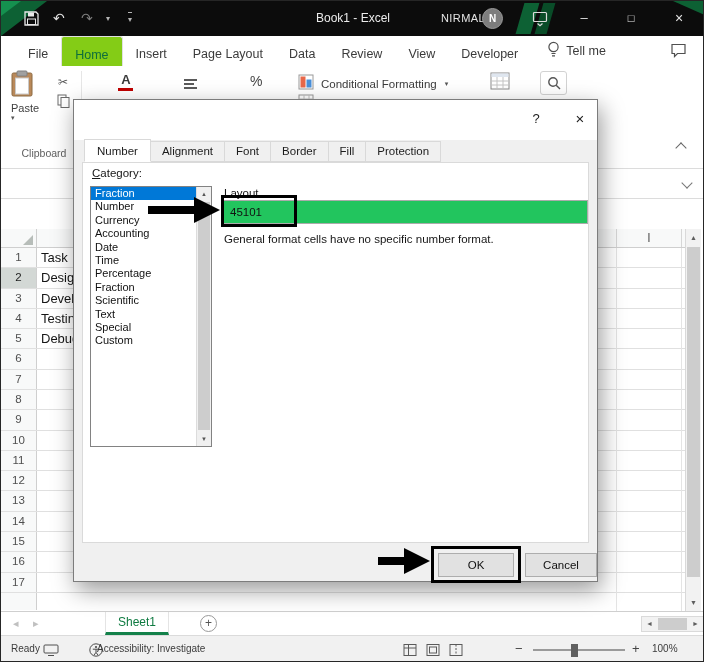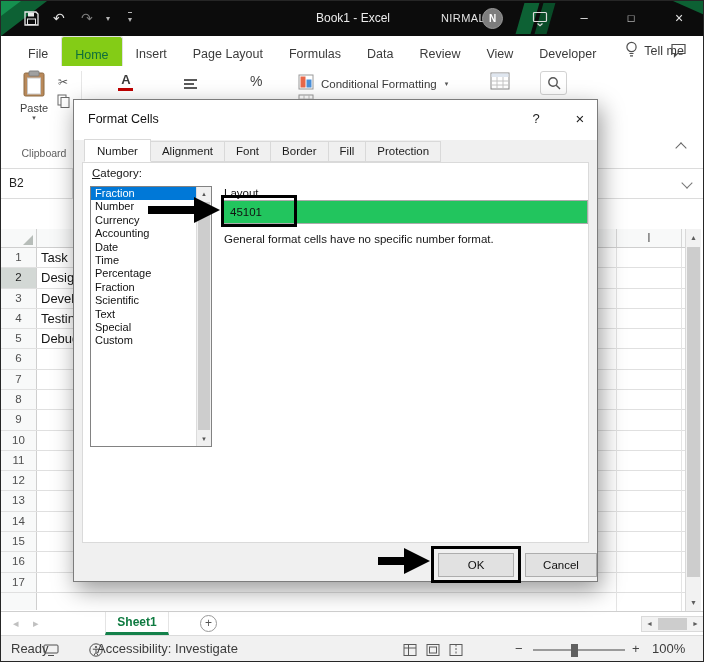--- a/index.html
+++ b/index.html
@@ -30,21 +30,21 @@
 
   
   .tabs{left:0;top:35px;width:704px;height:30px;background:#fff;display:flex;align-items:stretch;padding-left:14px}
   .tab{padding:4px 13px;line-height:29px;font-size:12.5px;color:#3b3b3b;white-space:nowrap}
   .tab.sel{color:#0e6e3c;background:#84cc16;border:1px solid #e0e0e0;border-bottom:none;border-radius:3px 3px 0 0}
   .tellme{display:flex;align-items:center;margin-left:16px;gap:6px;font-size:12.5px;color:#3b3b3b}
   .tab-comment{position:absolute;right:16px;top:41px}
 
   
   .rb{left:0;top:65px;width:704px;height:103px;background:#fff;border-bottom:1px solid #dcdcdc}
-  .rb-paste{left:10px;top:4px;width:46px;text-align:center}
+  .rb-paste{left:10px;top:4px;width:46px;}
   .rb-paste-label{font-size:11px;color:#3f3f3f;margin-top:1px}
   .rb-paste-chev{font-size:7px;color:#555}
   .rb-cut{left:57px;top:9px;font-size:12px;color:#555}
   .rb-copy{left:56px;top:28px}
   .rb-div1{left:80px;top:5px;width:1px;height:92px;background:#e6e6e6}
   .rb-fontcolor{left:117px;top:6px;width:16px;text-align:center;font-size:13px;font-weight:bold;color:#3b3b3b}
   .rb-fontcolor .bar{width:15px;height:3px;background:#c00000;margin-top:1px}
   .rb-align{left:183px;top:13px}
   .rb-align div{width:13px;height:2px;background:#5a5a5a;margin-bottom:2px}
   .rb-align div:nth-child(2){width:10px}
@@ -83,30 +83,30 @@
   .v1{left:615px}.v2{left:680px}
   .gr-vscroll{position:absolute;left:684px;top:0;width:16px;height:382px;background:#f2f2f2;border-left:1px solid #d9d9d9}
   .vs-btn{position:absolute;left:0;width:100%;height:17px;text-align:center;font-size:7px;color:#5e5e5e;line-height:17px}
   .vs-up{top:0}.vs-down{bottom:0}
   .vs-thumb{position:absolute;left:1px;top:18px;width:13px;height:330px;background:#cdcdcd}
 
   
   .sb{left:0;top:610px;width:704px;height:24px;background:#fff;border-top:1px solid #cfcfcf}
   .sb-nav{top:0;line-height:23px;font-size:11px;color:#c0c0c0}
   .sb-prev{left:12px}.sb-next{left:32px}
-  .sb-sheet{left:104px;top:0;width:64px;height:23px;text-align:center;line-height:21px;font-size:12px;color:#0e7a40;font-weight:bold;border-bottom:3px solid #13814a;border-left:1px solid #e4e4e4;border-right:1px solid #e4e4e4}
+  .sb-sheet{left:104px;top:0;width:64px;height:23px;text-align:center;line-height:21px;font-size:12px;color:#0e7a40;font-weight:normal;border-bottom:3px solid #13814a;border-left:1px solid #e4e4e4;border-right:1px solid #e4e4e4}
   .sb-add{left:199px;top:3px;width:17px;height:17px;border:1px solid #9a9a9a;border-radius:50%;text-align:center;line-height:14px;font-size:12px;color:#555}
   .sb-hscroll{left:640px;top:4px;width:63px;height:16px;background:#f2f2f2;border:1px solid #dadada}
   .hs-btn{position:absolute;top:0;width:15px;height:14px;text-align:center;font-size:7px;line-height:14px;color:#5e5e5e}
   .hs-left{left:0}.hs-right{right:0}
   .hs-thumb{position:absolute;left:16px;top:1px;width:29px;height:12px;background:#cdcdcd}
 
   
   .st{left:0;top:634px;width:704px;height:28px;background:#f1f1f1;border-top:1px solid #dbdbdb}
-  .st-txt{top:0;line-height:26px;font-size:13px;color:#3c3c3c}
+  .st-txt{top:0;line-height:26px;font-size:10px;color:#3c3c3c}
   .st-ready{left:10px}
   .st-kbd{left:42px;top:8px}
   .st-acc-icon{left:88px;top:7px}
   .st-acc{left:96px}
   .st-views{left:402px;top:7px;display:flex;gap:9px}
   .st-zo{left:514px;font-size:13px;color:#444}
   .st-track{left:532px;top:13px;width:92px;height:2px;background:#9a9a9a}
   .st-thumb{left:570px;top:8px;width:7px;height:13px;background:#606060}
   .st-zi{left:631px;font-size:13px;color:#444}
   .st-pct{left:651px}
@@ -181,21 +181,20 @@
     <div class="abs tb-btn tb-min">–</div>
     <div class="abs tb-btn tb-max">□</div>
     <div class="abs tb-btn tb-close">×</div>
   </div>
 
   <div class="abs tabs">
     <span class="tab">File</span>
     <span class="tab sel">Home</span>
     <span class="tab">Insert</span>
     <span class="tab">Page Layout</span>
-    <span class="tab">Formulas</span>
     <span class="tab">Data</span>
     <span class="tab">Review</span>
     <span class="tab">View</span>
     <span class="tab">Developer</span>
     <span class="tellme">
       <span><svg width="13" height="17">
             <circle cx="6.5" cy="6" r="4.6" fill="none" stroke="#4f4f4f" stroke-width="1.2"></circle>
             <path d="M4.5 12.5 h4 M5 14.8 h3" stroke="#4f4f4f" stroke-width="1.2"></path>
           </svg></span>
       <span>Tell me</span>
@@ -253,21 +252,20 @@
         <svg width="14" height="14">
           <circle cx="6" cy="6" r="4.2" fill="none" stroke="#555" stroke-width="1.4"></circle>
           <line x1="9.2" y1="9.2" x2="13" y2="13" stroke="#555" stroke-width="1.4"></line>
         </svg>
       </div>
     <div class="abs rb-clip-label">Clipboard</div>
     <div class="abs rb-collapse"></div>
   </div>
 
   <div class="abs fr">
-    <div class="abs fr-name">B2</div>
     <div class="abs fr-chev"></div>
   </div>
 
   <div class="abs gr">
     <div class="gr-head">
       <div class="gr-corner">
           <div class="gr-tri"></div>
         </div>
       <div class="gr-colh gr-colH">H</div>
       <div class="gr-colh gr-colI">I</div>
@@ -395,21 +393,20 @@
     </div>
     <span class="abs st-txt st-zo">−</span>
     <div class="abs st-track"></div>
     <div class="abs st-thumb"></div>
     <span class="abs st-txt st-zi">+</span>
     <span class="abs st-txt st-pct">100%</span>
   </div>
 
   <div class="abs dlg">
     <div class="dlg-titlebar"></div>
-    <span class="abs dlg-title">Format Cells</span>
     <div class="abs dlg-help">?</div>
     <div class="abs dlg-close">×</div>
 
     <div class="abs dlg-tabs">
       <span class="dtab sel">Number</span>
       <span class="dtab">Alignment</span>
       <span class="dtab">Font</span>
       <span class="dtab">Border</span>
       <span class="dtab">Fill</span>
       <span class="dtab">Protection</span>

